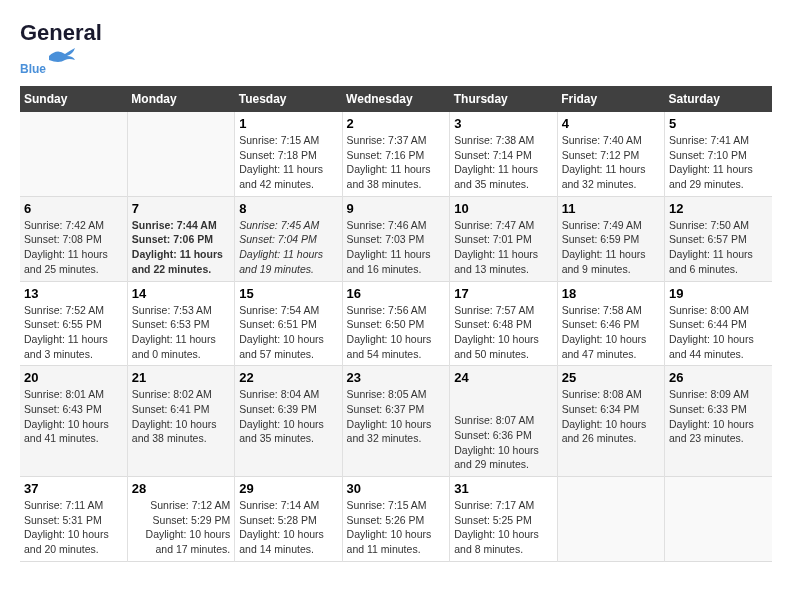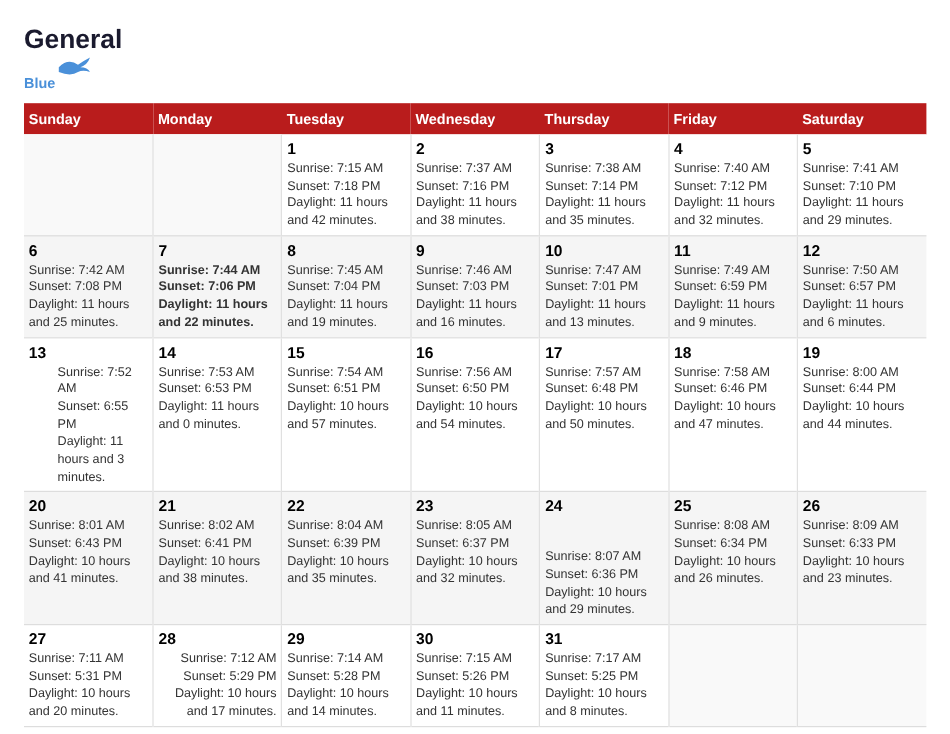--- a/index.html
+++ b/index.html
@@ -36,21 +36,21 @@
     .subtitle {
       font-size: 16px;
       color: #555;
     }
     table {
       width: 100%;
       border-collapse: collapse;
       font-size: 11px;
     }
     thead tr th {
-      background-color: #b91c1c;
+      background-color: #404040;
       color: white;
       padding: 6px 4px;
       text-align: left;
       font-size: 12px;
       font-weight: bold;
     }
     tbody tr {
       border-bottom: 1px solid #ddd;
     }
     tbody tr:nth-child(odd) {
@@ -156,21 +156,21 @@
 Daylight: 11 hours and 25 minutes.</div>
         </td>
         <td>
           <span class="day-num">7</span>
           <div class="day-info" style="white-space: pre-line; font-weight: bold;">Sunrise: 7:44 AM
 Sunset: 7:06 PM
 Daylight: 11 hours and 22 minutes.</div>
         </td>
         <td>
           <span class="day-num">8</span>
-          <div class="day-info" style="white-space: pre-line;">Sunrise: 7:45 AM
+          <div class="day-info" style="white-space: pre-line; font-style: italic;">Sunrise: 7:45 AM
 Sunset: 7:04 PM
 Daylight: 11 hours and 19 minutes.</div>
         </td>
         <td>
           <span class="day-num">9</span>
           <div class="day-info" style="white-space: pre-line;">Sunrise: 7:46 AM
 Sunset: 7:03 PM
 Daylight: 11 hours and 16 minutes.</div>
         </td>
         <td>
@@ -188,21 +188,21 @@
         <td>
           <span class="day-num">12</span>
           <div class="day-info" style="white-space: pre-line;">Sunrise: 7:50 AM
 Sunset: 6:57 PM
 Daylight: 11 hours and 6 minutes.</div>
         </td>
       </tr>
       <tr>
         <td>
           <span class="day-num">13</span>
-          <div class="day-info" style="white-space: pre-line; margin-left: 24px;">Sunrise: 7:52 AM
+          <div class="day-info" style="white-space: pre-line;">Sunrise: 7:52 AM
 Sunset: 6:55 PM
 Daylight: 11 hours and 3 minutes.</div>
         </td>
         <td>
           <span class="day-num">14</span>
           <div class="day-info" style="white-space: pre-line;">Sunrise: 7:53 AM
 Sunset: 6:53 PM
 Daylight: 11 hours and 0 minutes.</div>
         </td>
         <td>
@@ -275,21 +275,21 @@
         </td>
         <td>
           <span class="day-num">26</span>
           <div class="day-info" style="white-space: pre-line;">Sunrise: 8:09 AM
 Sunset: 6:33 PM
 Daylight: 10 hours and 23 minutes.</div>
         </td>
       </tr>
       <tr>
         <td>
-          <span class="day-num">27</span>
+          <span class="day-num">37</span>
           <div class="day-info" style="white-space: pre-line;">Sunrise: 7:11 AM
 Sunset: 5:31 PM
 Daylight: 10 hours and 20 minutes.</div>
         </td>
         <td>
           <span class="day-num">28</span>
           <div class="day-info" style="white-space: pre-line; text-align: right;">Sunrise: 7:12 AM
 Sunset: 5:29 PM
 Daylight: 10 hours and 17 minutes.</div>
         </td>

